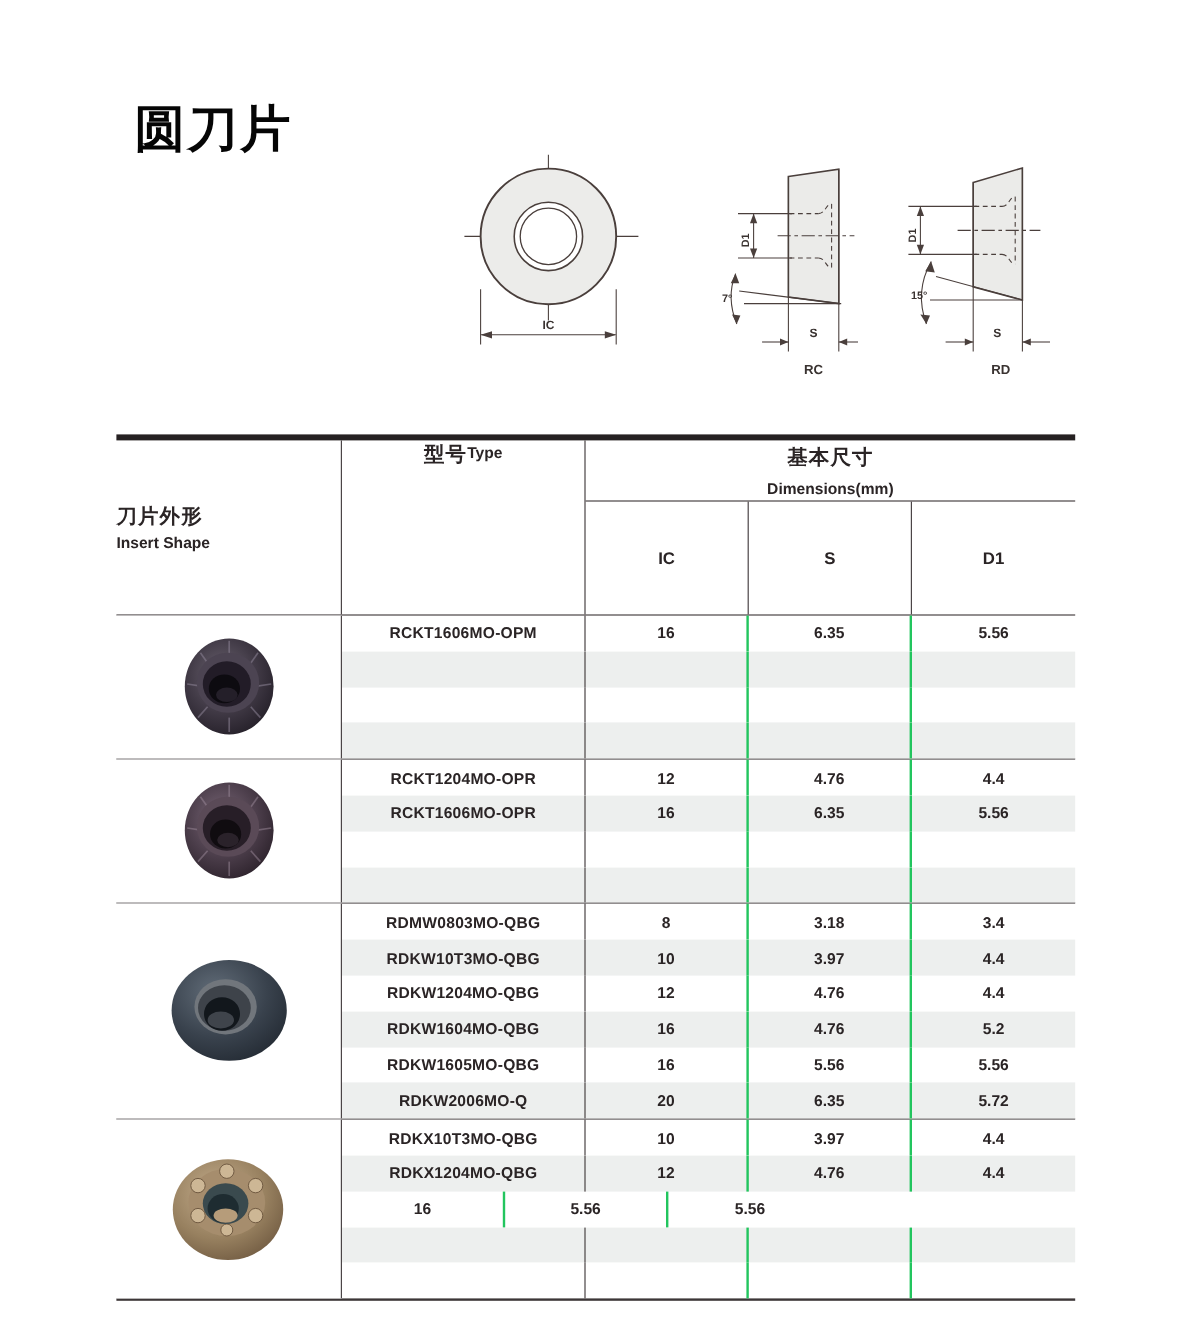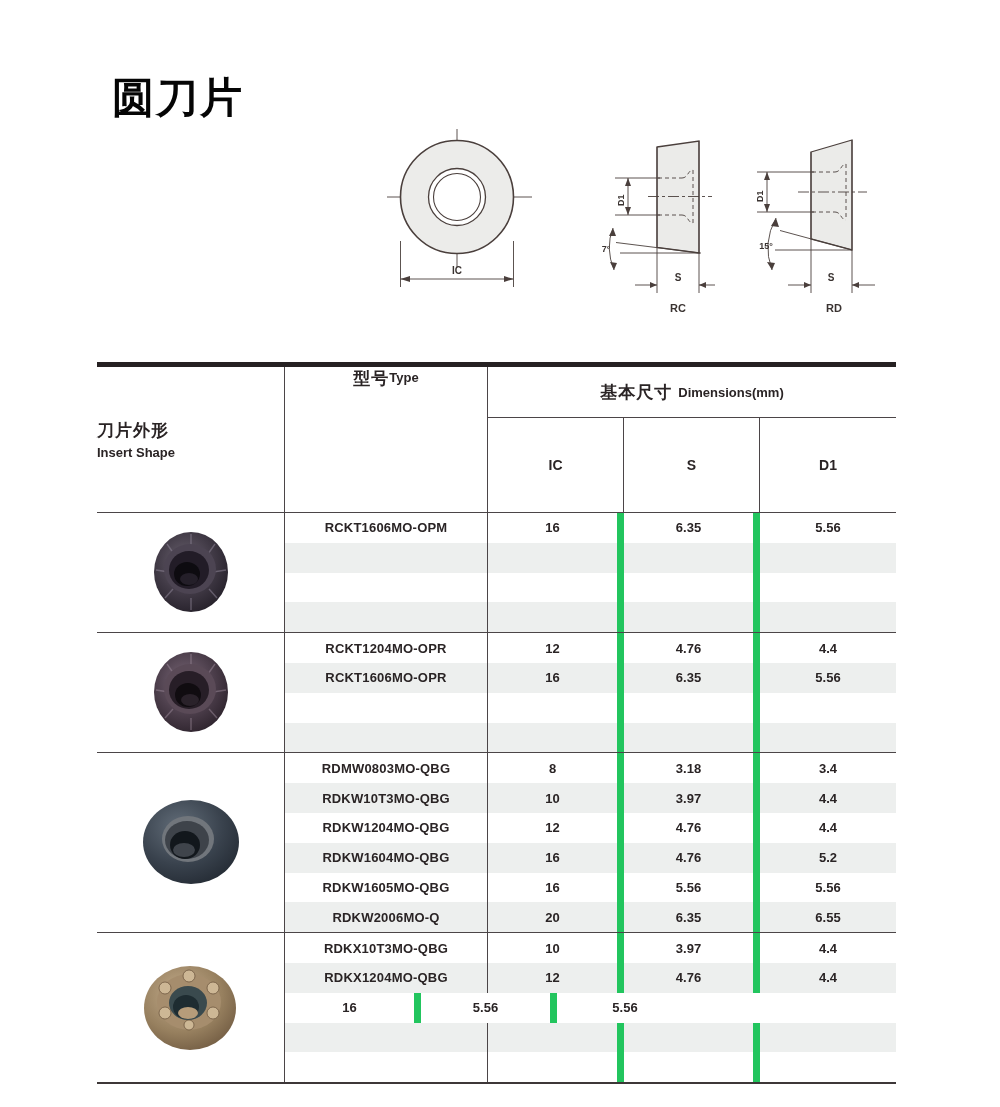--- a/index.html
+++ b/index.html
@@ -3,57 +3,57 @@
 <meta charset="utf-8">
 <style>
   * { margin:0; padding:0; box-sizing:border-box; }
   html,body { background:#ffffff; }
   body {
     width:1000px; height:1107px; position:relative;
     font-family:"Liberation Sans","DejaVu Sans",sans-serif;
     color:#2a2425;
   }
   .page-title {
-    position:absolute; left:112px; top:70px;
+    position:absolute; left:112px; top:80px;
     font-size:42px; font-weight:bold; color:#050505; letter-spacing:2px;
   }
   
   .drawing { position:absolute; }
   .drawing text { font-weight:bold; fill:#3a3331; }
   
   .spec-table {
     position:absolute; left:97px; top:362px; width:799px;
     border-top:5px solid #262122;
     border-bottom:2px solid #3d3738;
   }
   .thead { display:flex; height:145px; }
   .th-shape { width:188px; border-right:1px solid #4b4547;
     display:flex; flex-direction:column; align-items:flex-start; justify-content:center; }
   .th-type { width:203px; border-right:1px solid #4b4547;
     display:flex; flex-direction:row; align-items:flex-start; justify-content:center; }
   .th-dims { width:408px; display:flex; flex-direction:column; }
   .th-dims-top { height:51px; border-bottom:1px solid #4b4547;
-    display:flex; align-items:center; justify-content:center; gap:6px; }
+    display:flex; align-items:center; justify-content:center; gap:6px;flex-direction:column; }
   .th-dims-cols { flex:1; display:flex; }
   .th-dim { width:136px; display:flex; align-items:center; justify-content:center;
     font-size:14px; font-weight:bold; }
   .th-dim.b { border-right:1px solid #4b4547; }
   .zh-big { font-size:17px; font-weight:bold; letter-spacing:1px; }
   .en-sub { font-size:13px; font-weight:bold; margin-top:3px; }
   .tbody .group { display:flex; border-top:1px solid #4b4547; }
   .img-cell { width:188px; border-right:1px solid #4b4547;
     display:flex; align-items:center; justify-content:center; background:#fff; }
   .rows { flex:1; display:flex; flex-direction:column; }
   .row { display:flex; height:29.8px; }
   .row:nth-child(even) { background:#edefee; }
   .cell { display:flex; align-items:center; justify-content:center;
     font-size:13px; font-weight:bold; }
   .cell.type { width:203px; border-right:1px solid #4b4547; letter-spacing:0.2px; }
   .cell.v { width:136px; }
-  .cell.v.b { border-right:7px solid #22c55e; }
+  .cell.v.b { border-right:2px solid #22c55e; }
 </style>
 </head>
 <body>
 
 <div class="page-title">圆刀片</div>
 
 <svg class="drawing" style="left:386px; top:127px;" width="148" height="168" viewBox="0 0 148 168">
   <g stroke="#4a3f3c" fill="none" stroke-width="1">
     <line x1="1" y1="70" x2="146" y2="70" stroke-width="0.9"></line>
     <line x1="71" y1="2" x2="71" y2="140" stroke-width="0.9"></line>
@@ -317,21 +317,21 @@
         <div class="row">
           <div class="cell type">RDKW1605MO-QBG</div>
           <div class="cell v b">16</div>
           <div class="cell v b">5.56</div>
           <div class="cell v">5.56</div>
         </div>
         <div class="row">
           <div class="cell type">RDKW2006MO-Q</div>
           <div class="cell v b">20</div>
           <div class="cell v b">6.35</div>
-          <div class="cell v">6.55</div>
+          <div class="cell v">5.72</div>
         </div>
       </div>
     </div>
 
     <div class="group">
       <div class="img-cell">
         <svg width="102" height="92" viewBox="0 0 102 92">
           <defs>
             <radialGradient id="p4" cx="40%" cy="34%" r="75%">
               <stop offset="0%" stop-color="#c4ad8d"></stop>

